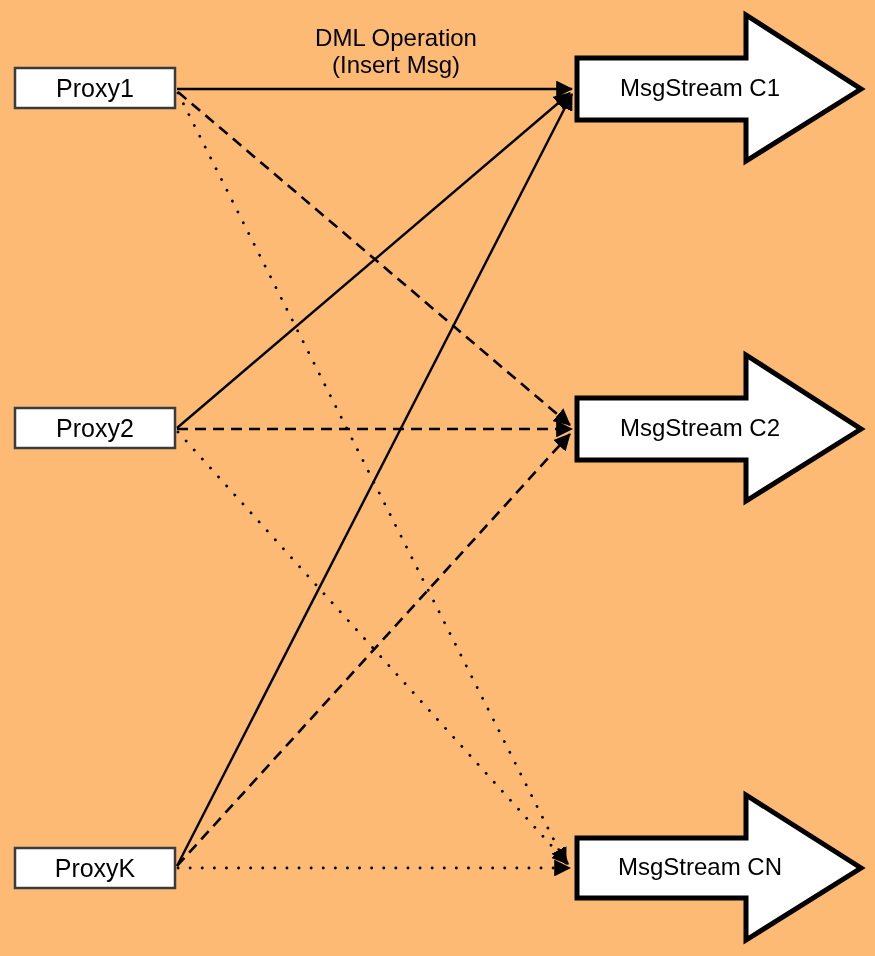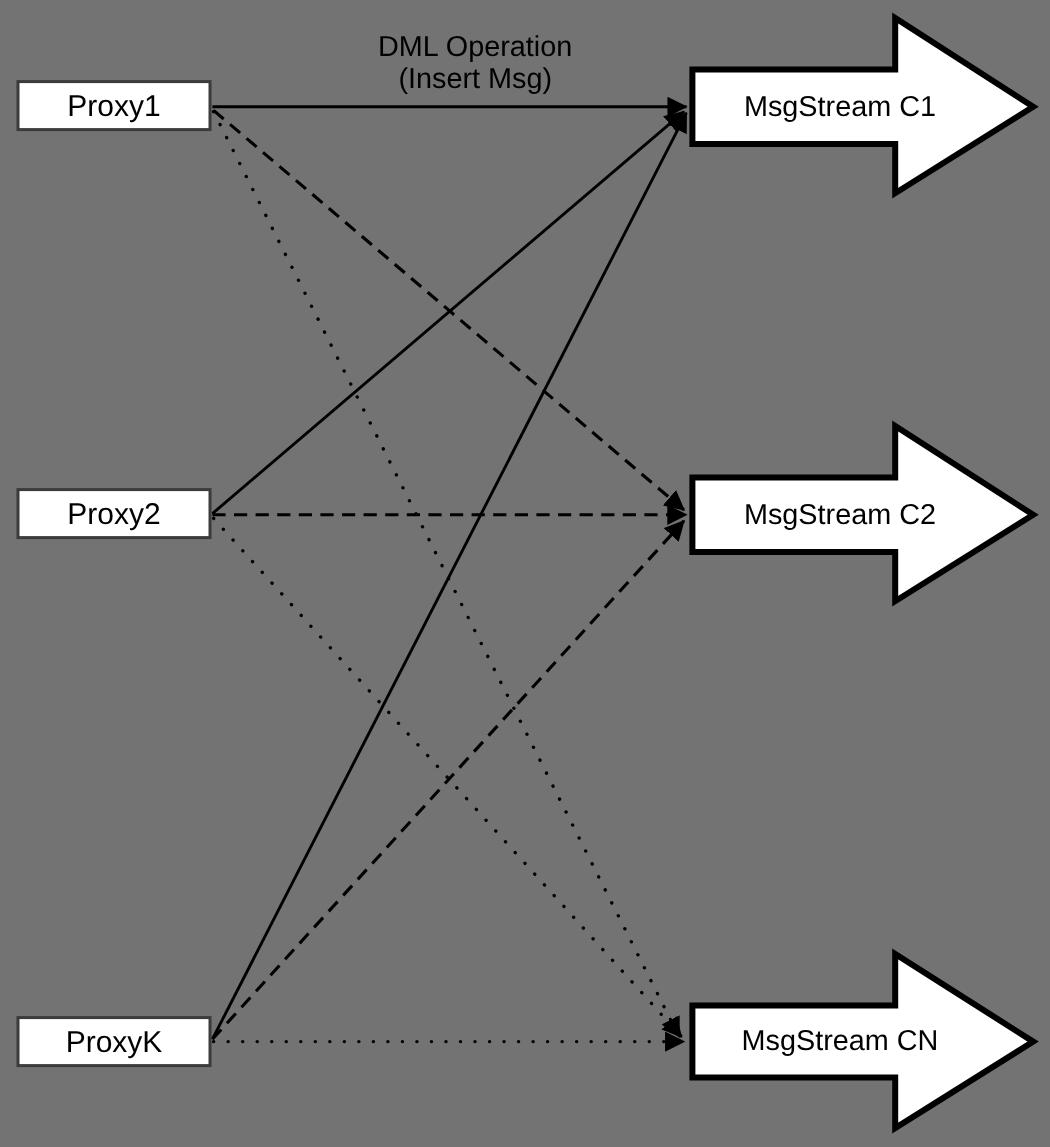--- a/index.html
+++ b/index.html
@@ -8,21 +8,21 @@
     background: #ffffff;
   }
   body {
     font-family: "Liberation Sans", sans-serif;
     -webkit-font-smoothing: antialiased;
   }
   #diagram-root {
     position: relative;
     width: 875px;
     height: 956px;
-    background: #737373;
+    background: #fdba74;
     overflow: hidden;
     text-align: center;
   }
   #diagram-svg {
     position: absolute;
     left: 0;
     top: 0;
     width: 875px;
     height: 956px;
     display: block;

